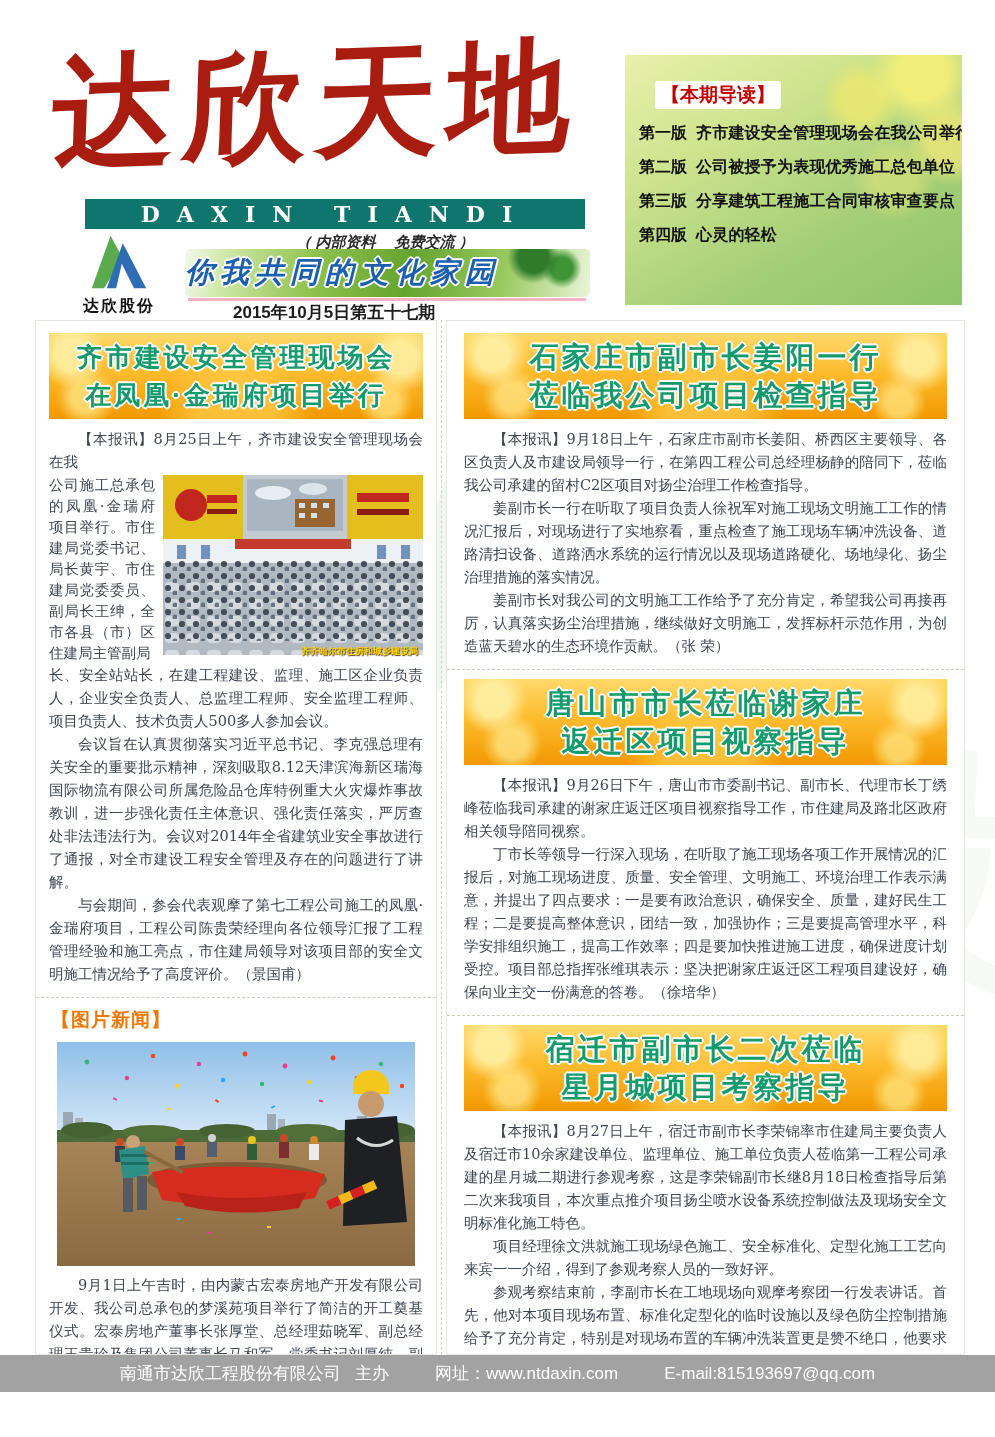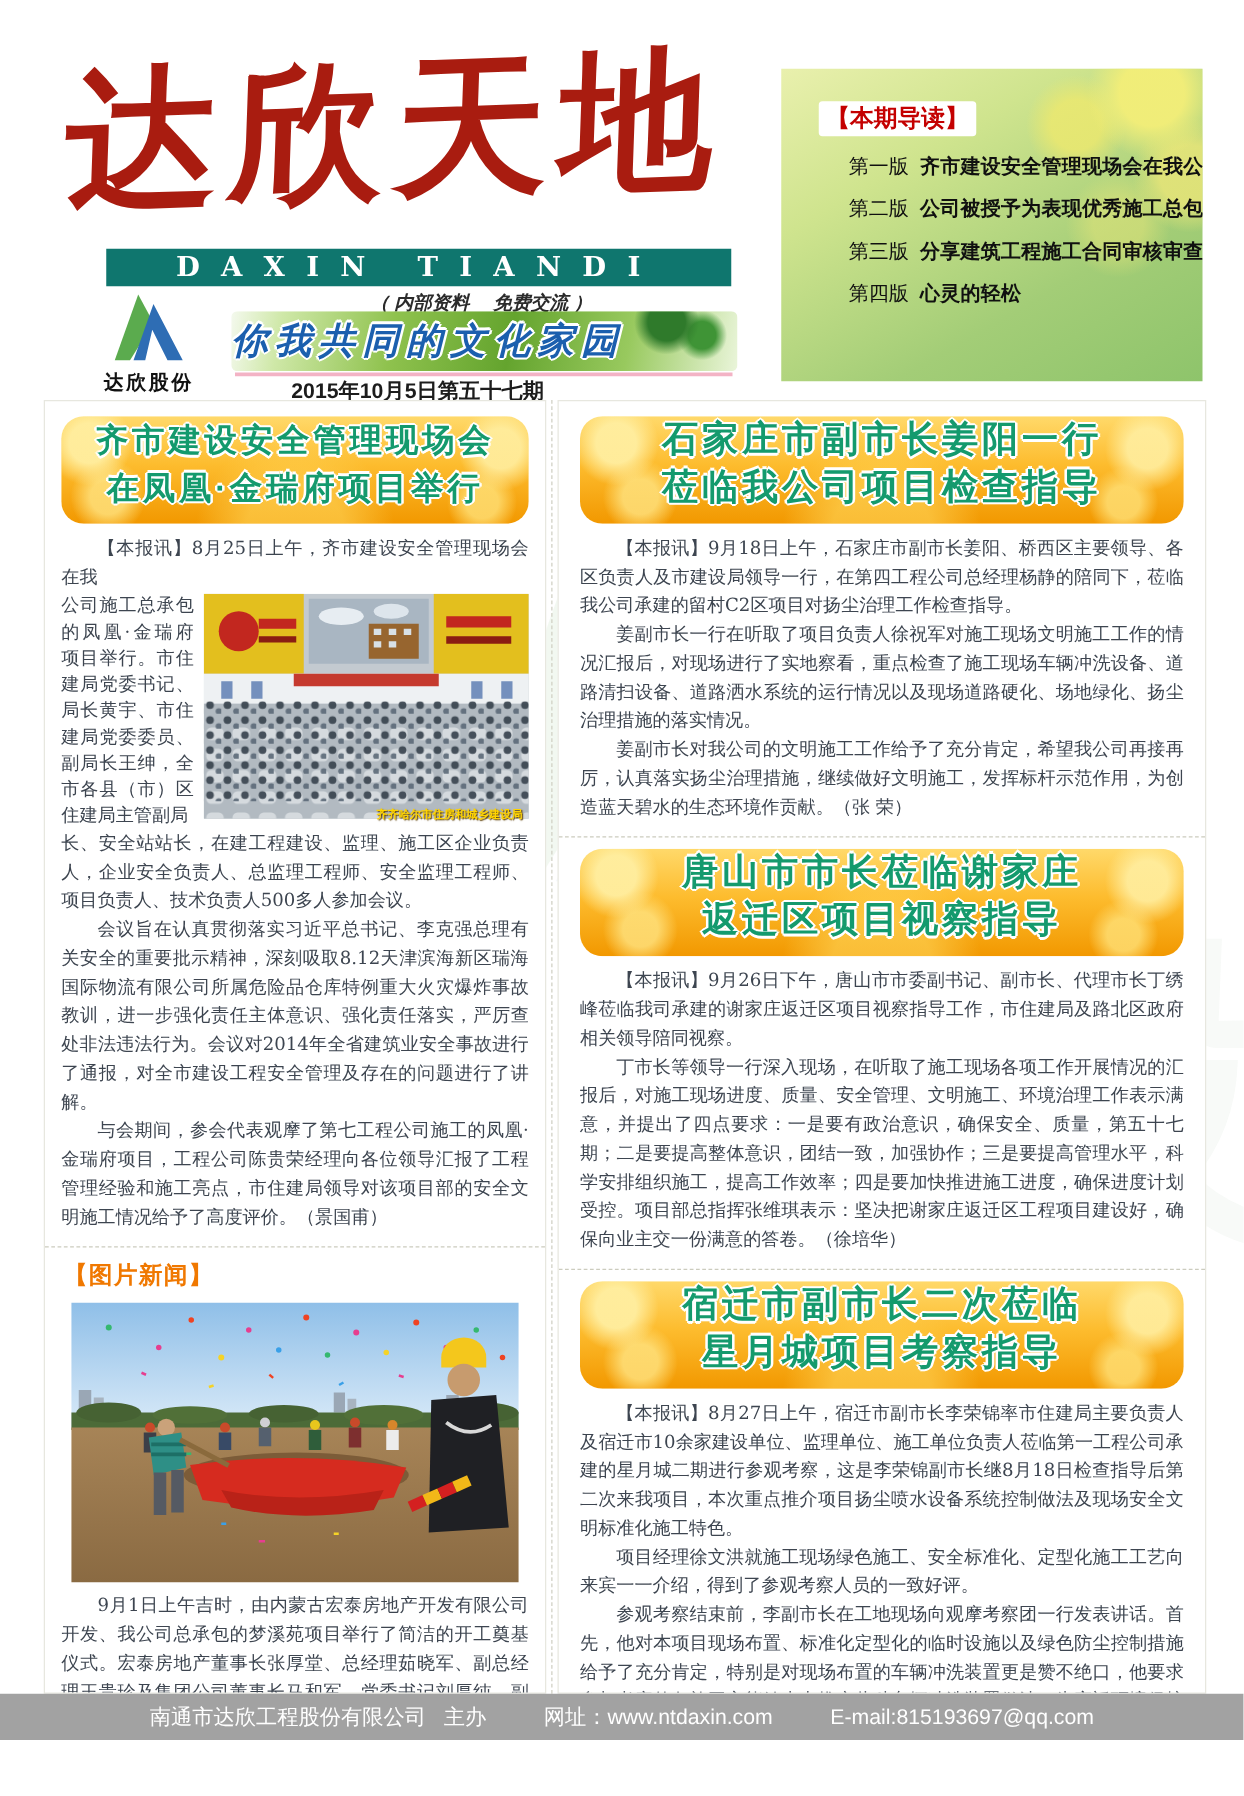--- a/index.html
+++ b/index.html
@@ -38,35 +38,35 @@
        radial-gradient(circle at 88% 8%, rgba(243,238,120,.95) 0 26px, rgba(243,238,120,0) 52px),
        radial-gradient(circle at 70% 18%, rgba(238,233,110,.8) 0 20px, rgba(238,233,110,0) 40px),
        radial-gradient(circle at 97% 34%, rgba(235,230,120,.8) 0 24px, rgba(235,230,120,0) 46px),
        radial-gradient(circle at 80% 50%, rgba(228,228,120,.55) 0 20px, rgba(228,228,120,0) 42px),
        linear-gradient(150deg,#e9f0ad 0%,#cfe48e 30%,#a3cd77 68%,#8ec46b 100%);}
   .digest-header{display:inline-block;margin:26px 0 10px 30px;padding:1px 6px;background:#fff;
       border-radius:3px;color:#c40000;font-family:"Liberation Sans",sans-serif;font-weight:bold;font-size:19px;}
   .digest-list{list-style:none;margin:4px 14px 0 14px;padding:0;}
   .digest-item{margin-bottom:13px;font-family:"Liberation Sans",sans-serif;font-size:16px;color:#101010;
       white-space:nowrap;}
-  .digest-label{font-weight:400;margin-right:9px;margin-left:40px;}
+  .digest-label{font-weight:700;margin-right:9px;}
   .digest-text{font-weight:600;letter-spacing:.2px;}
 
   
   .columns{position:absolute;top:320px;left:35px;width:930px;height:1035px;display:flex;}
   .col-left{width:402px;box-sizing:border-box;border:1px solid #e7e7df;background:#fff;
             padding:12px 13px;overflow:hidden;}
   .col-divider{width:9px;position:relative;}
   .col-divider:before{content:"";position:absolute;left:4px;top:0;bottom:0;border-left:1px dashed #cfcfc3;}
   .col-right{flex:1;box-sizing:border-box;border:1px solid #e7e7df;background:#fff;
              padding:12px 17px;overflow:hidden;}
 
   
-  .art-banner{height:86px;border-radius:18px;margin-bottom:9px;display:flex;flex-direction:column;
-      align-items:center;
+  .art-banner{height:86px;border-radius:0;margin-bottom:9px;display:flex;flex-direction:column;
+      align-items:center;justify-content:center;
       background:
         radial-gradient(circle at 6% 25%, rgba(255,238,160,.95) 0 16px, rgba(255,238,160,0) 34px),
         radial-gradient(circle at 10% 75%, rgba(255,228,130,.8) 0 14px, rgba(255,228,130,0) 30px),
         radial-gradient(circle at 94% 30%, rgba(255,238,160,.9) 0 16px, rgba(255,238,160,0) 34px),
         radial-gradient(circle at 90% 80%, rgba(255,225,120,.8) 0 13px, rgba(255,225,120,0) 28px),
         radial-gradient(circle at 50% 110%, rgba(255,214,90,.6) 0 40px, rgba(255,214,90,0) 80px),
         linear-gradient(180deg,#ffd96a 0%,#fdbc2e 45%,#f29800 100%);}
   .art-banner-line{font-family:"Liberation Sans",sans-serif;font-weight:800;color:#149a6d;
       line-height:38px;letter-spacing:3px;
       text-shadow:-2px 0 #fff,2px 0 #fff,0 -2px #fff,0 2px #fff,-1px -1px #fff,1px 1px #fff,1px -1px #fff,-1px 1px #fff;}
@@ -351,21 +351,21 @@
       </article>
 
       <hr class="art-divider">
 
       <article>
         <div class="art-banner">
           <div class="art-banner-line">唐山市市长莅临谢家庄</div>
           <div class="art-banner-line">返迁区项目视察指导</div>
         </div>
         <p class="body-p indent">【本报讯】9月26日下午，唐山市市委副书记、副市长、代理市长丁绣峰莅临我司承建的谢家庄返迁区项目视察指导工作，市住建局及路北区政府相关领导陪同视察。</p>
-        <p class="body-p indent">丁市长等领导一行深入现场，在听取了施工现场各项工作开展情况的汇报后，对施工现场进度、质量、安全管理、文明施工、环境治理工作表示满意，并提出了四点要求：一是要有政治意识，确保安全、质量，第五十七期；二是要提高整体意识，团结一致，加强协作；三是要提高管理水平，科学安排组织施工，提高工作效率；四是要加快推进施工进度，确保进度计划受控。项目部总指挥张维琪表示：坚决把谢家庄返迁区工程项目建设好，确保向业主交一份满意的答卷。（徐培华）</p>
+        <p class="body-p indent">丁市长等领导一行深入现场，在听取了施工现场各项工作开展情况的汇报后，对施工现场进度、质量、安全管理、文明施工、环境治理工作表示满意，并提出了四点要求：一是要有政治意识，确保安全、质量，建好民生工程；二是要提高整体意识，团结一致，加强协作；三是要提高管理水平，科学安排组织施工，提高工作效率；四是要加快推进施工进度，确保进度计划受控。项目部总指挥张维琪表示：坚决把谢家庄返迁区工程项目建设好，确保向业主交一份满意的答卷。（徐培华）</p>
       </article>
 
       <hr class="art-divider">
 
       <article>
         <div class="art-banner">
           <div class="art-banner-line">宿迁市副市长二次莅临</div>
           <div class="art-banner-line">星月城项目考察指导</div>
         </div>
         <p class="body-p indent">【本报讯】8月27日上午，宿迁市副市长李荣锦率市住建局主要负责人及宿迁市10余家建设单位、监理单位、施工单位负责人莅临第一工程公司承建的星月城二期进行参观考察，这是李荣锦副市长继8月18日检查指导后第二次来我项目，本次重点推介项目扬尘喷水设备系统控制做法及现场安全文明标准化施工特色。</p>

